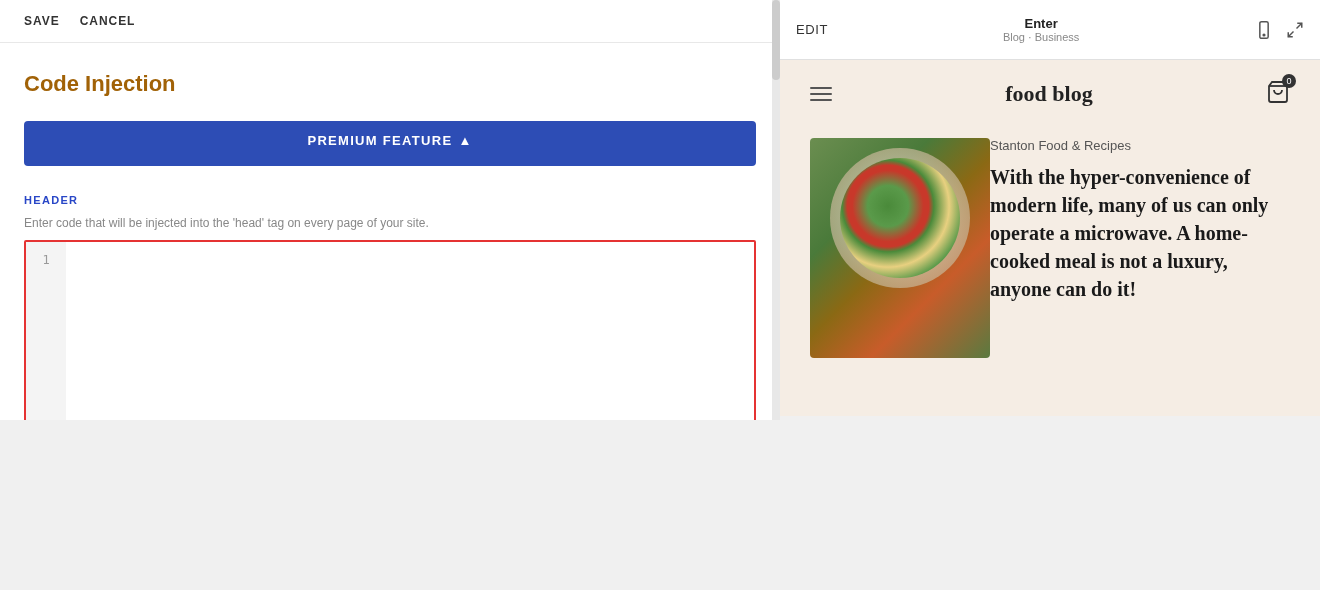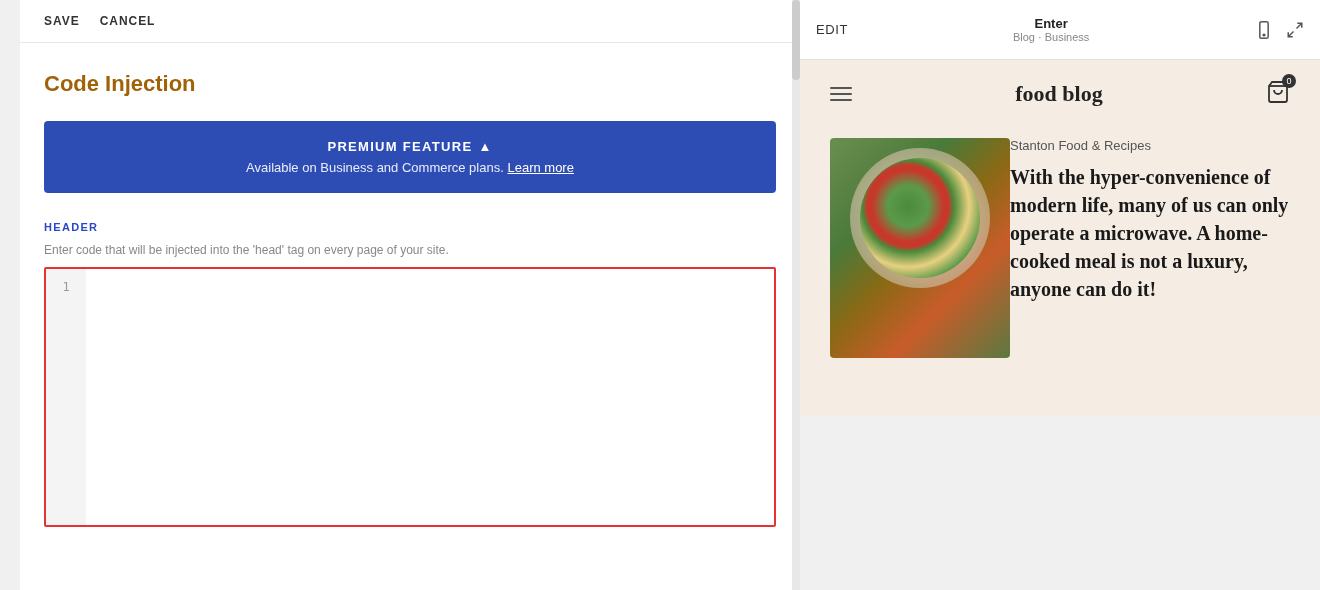--- a/index.html
+++ b/index.html
@@ -8,27 +8,26 @@
       background: #f0f0f0;
       display: flex;
       width: 1320px;
       height: 590px;
       overflow: hidden;
     }
 
     
     .left-panel {
       width: 780px;
-      height: 590px;
+      height: 420px;
       background: #fff;
       display: flex;
       flex-direction: column;
       position: relative;
       overflow: hidden;
-      margin-left: 20px;
     }
 
     .top-bar {
       display: flex;
       align-items: center;
       gap: 20px;
       padding: 14px 24px;
       border-bottom: 1px solid #e8e8e8;
     }
 
@@ -53,21 +52,21 @@
     .page-title {
       font-size: 22px;
       font-weight: 600;
       color: #a16207;
       margin-bottom: 24px;
     }
 
     .premium-banner {
       background: #2d4db5;
       border-radius: 4px;
-      padding: 18px 24px;
+      padding: 12px 24px;
       margin-bottom: 28px;
       text-align: center;
     }
 
     .premium-banner .premium-title {
       font-size: 13px;
       font-weight: 700;
       color: #fff;
       letter-spacing: 0.1em;
       text-transform: uppercase;
@@ -353,24 +352,20 @@
     <button class="top-bar-btn">CANCEL</button>
   </div>
 
   <div class="left-content">
     <h1 class="page-title">Code Injection</h1>
 
     <div class="premium-banner">
       <div class="premium-title">
         <span>PREMIUM FEATURE</span>
         <span>▲</span>
-      </div>
-      <div class="premium-subtitle">
-        <span>Available on Business and Commerce plans.</span>
-        <a class="premium-link">Learn more</a>
       </div>
     </div>
 
     <div class="section-label">HEADER</div>
     <div class="section-desc">Enter code that will be injected into the 'head' tag on every page of your site.</div>
 
     <div class="code-editor-wrapper">
       <div class="line-numbers">
         <span class="line-number">1</span>
       </div>

